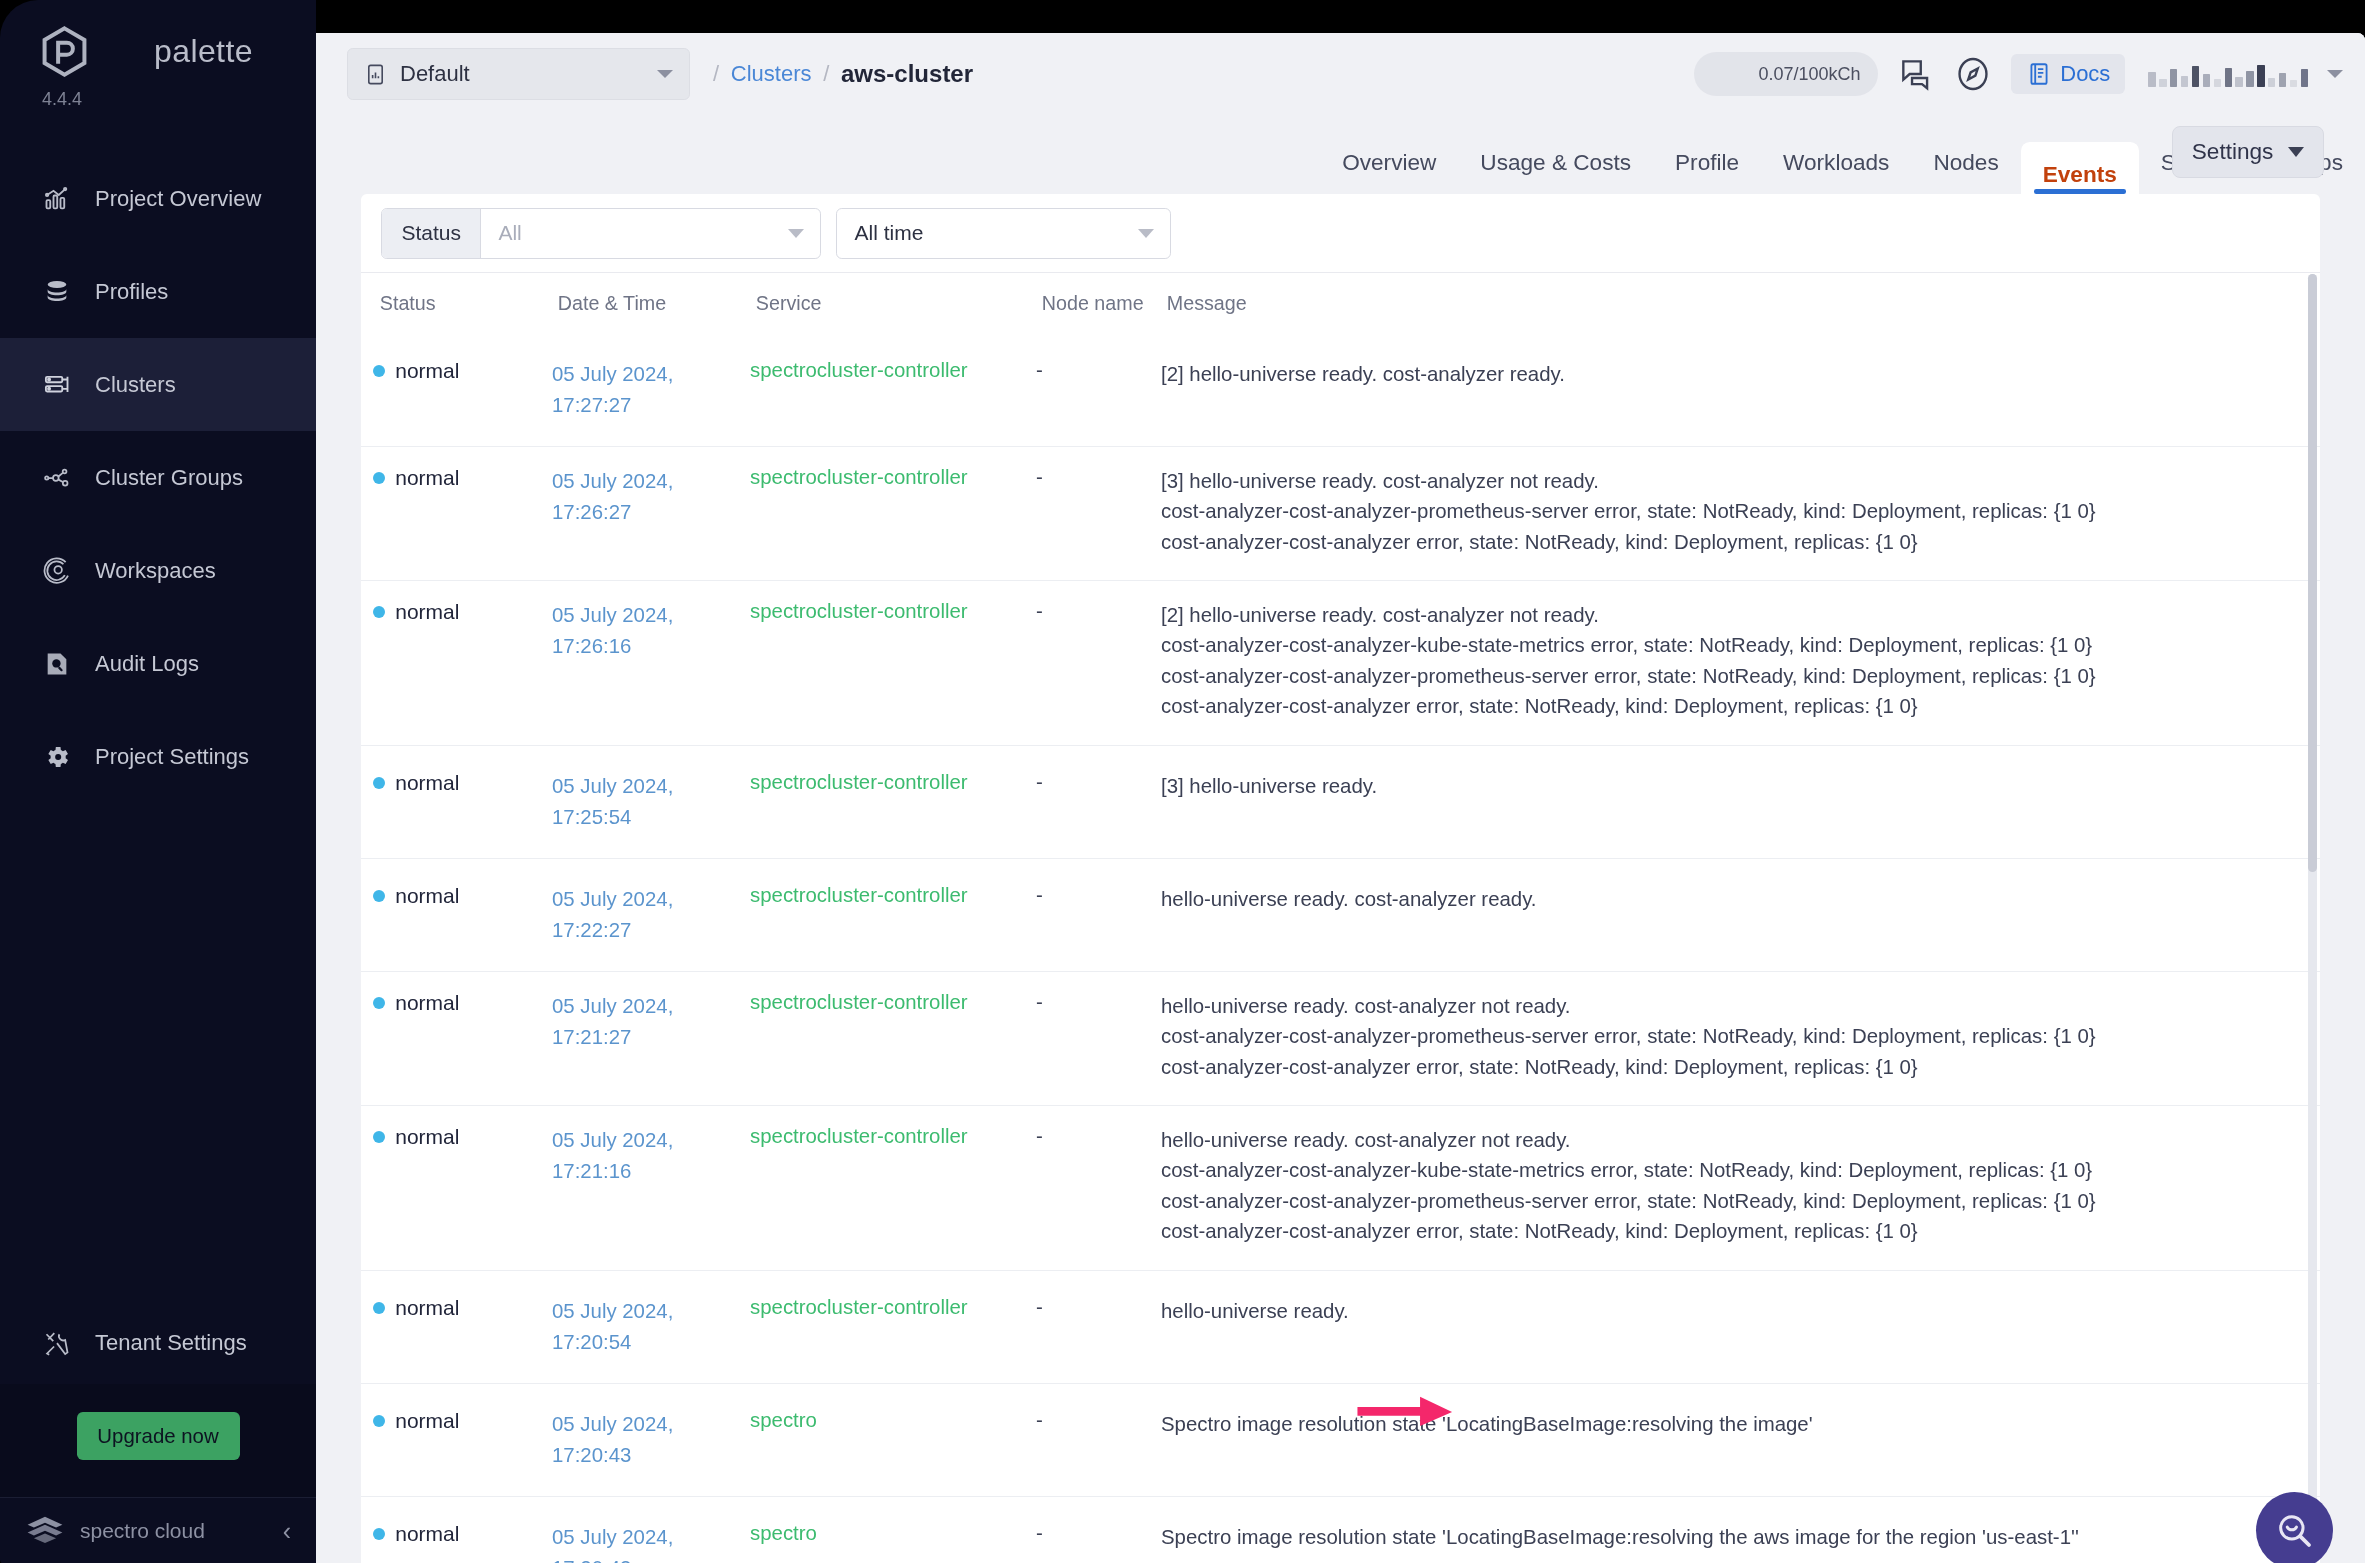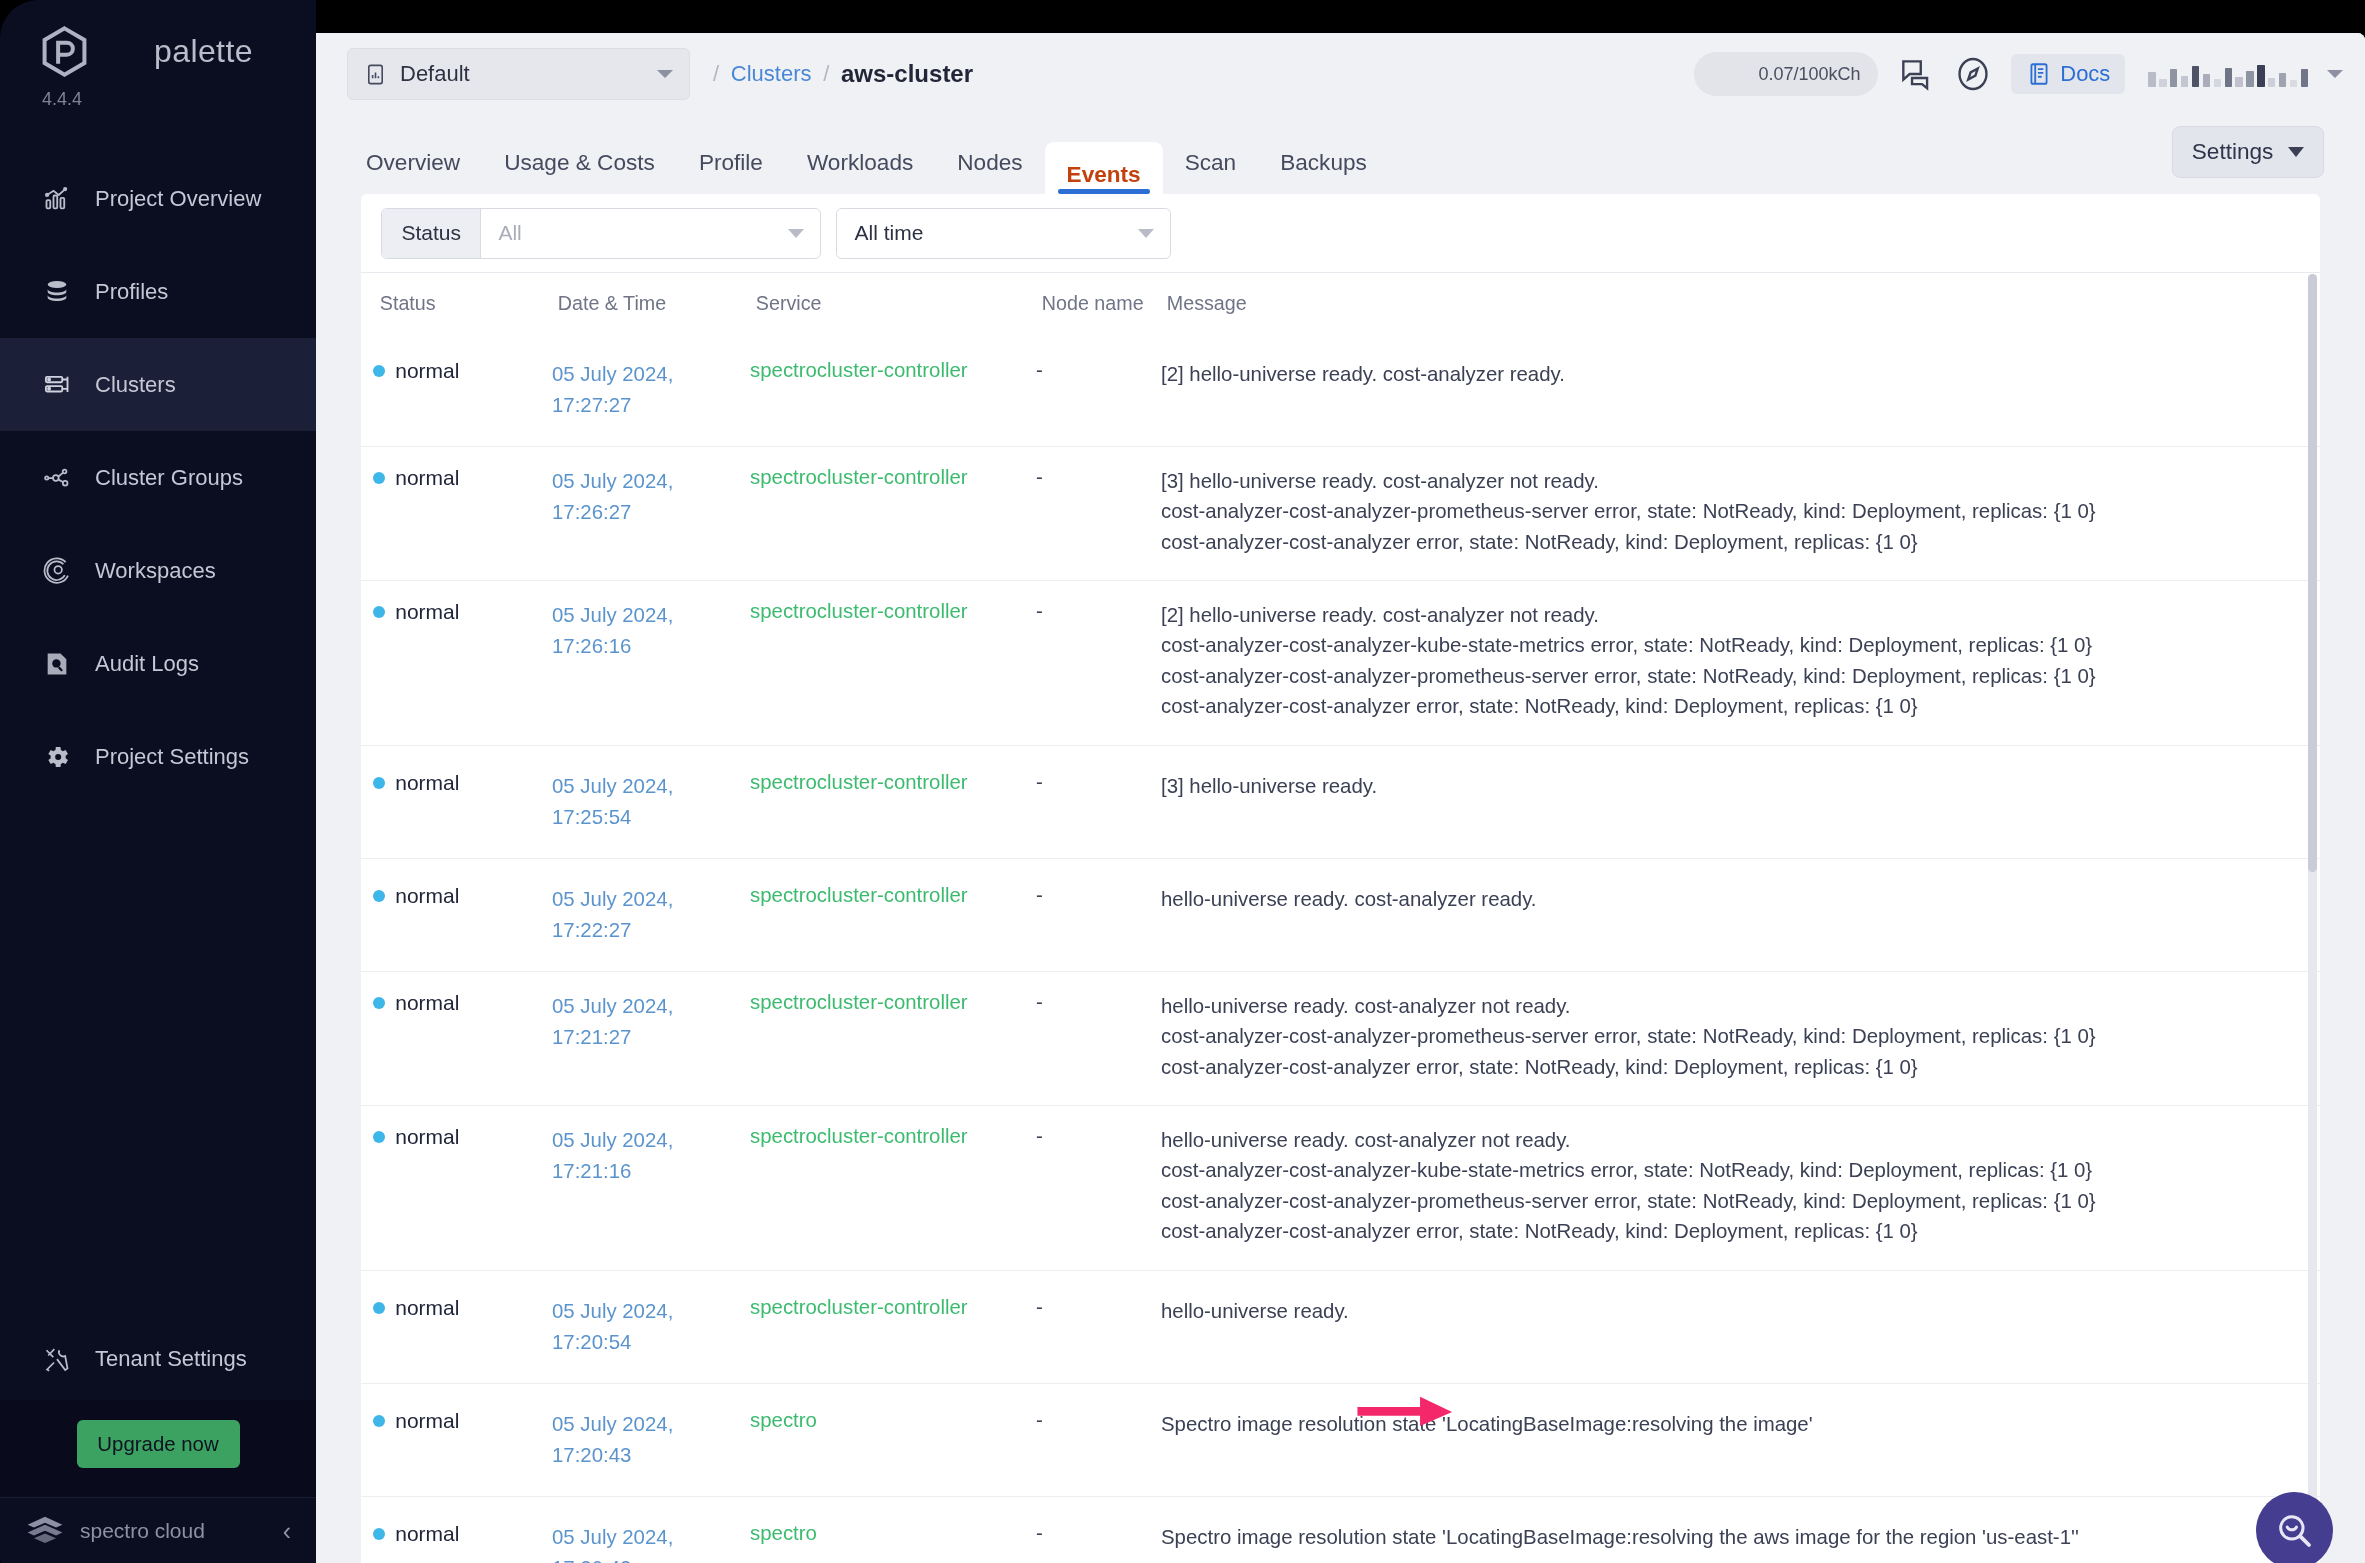--- a/index.html
+++ b/index.html
@@ -80,21 +80,21 @@
   }
   .promo-text {
     color: #aeb2c1;
     font-size: 19.7px;
     line-height: 1.42;
     margin-bottom: 16px;
   }
   .promo-btn {
     display: block;
     width: 163px;
-    margin: 4px auto;
+    margin: 12px auto;
     background: #3ca262;
     color: #0d1321;
     border: none;
     border-radius: 5.8px;
     font-size: 20.4px;
     font-family: "Liberation Sans", sans-serif;
     padding: 12.4px 0;
     cursor: pointer;
   }
   .sidebar-footer {
@@ -198,20 +198,21 @@
     margin-left: 10.2px;
   }
 
   
   .tabbar {
     height: 79px;
     display: flex; align-items: flex-end;
     padding-left: 28px;
     position: relative;
     background: #f0f1f5;
+    justify-content: flex-end;
   }
   .tab {
     font-size: 22.6px;
     color: #454a5e;
     padding: 0 22px 19px 22px;
     cursor: pointer;
     position: relative;
     line-height: 1;
   }
   .tab.active {

